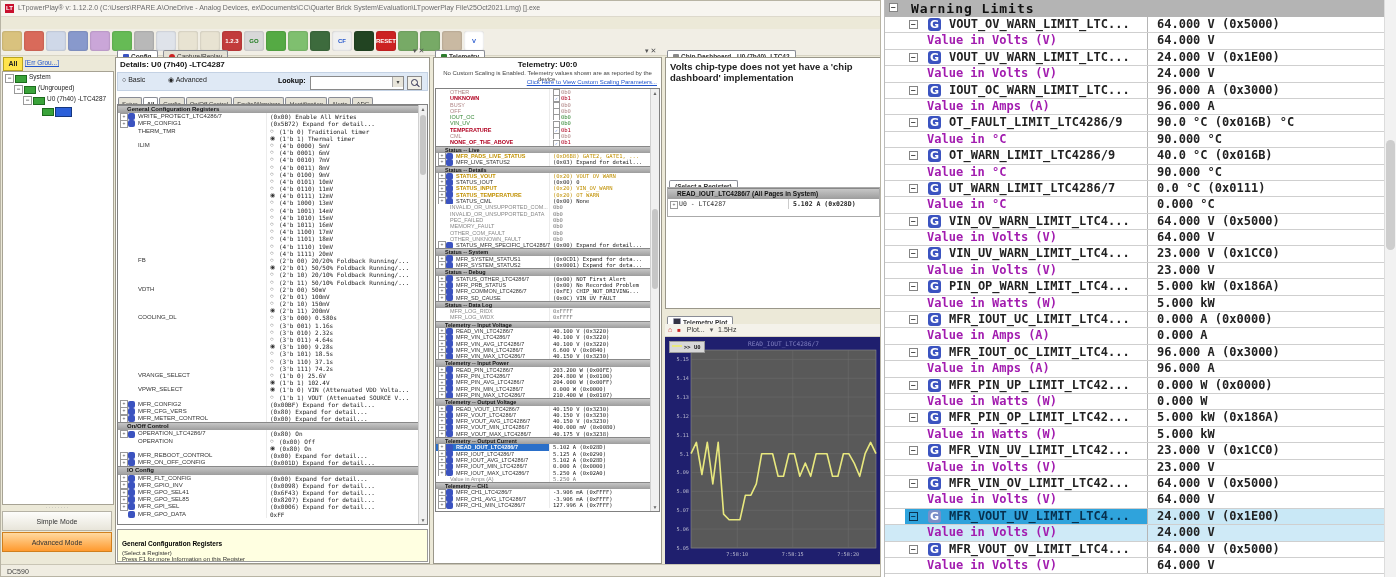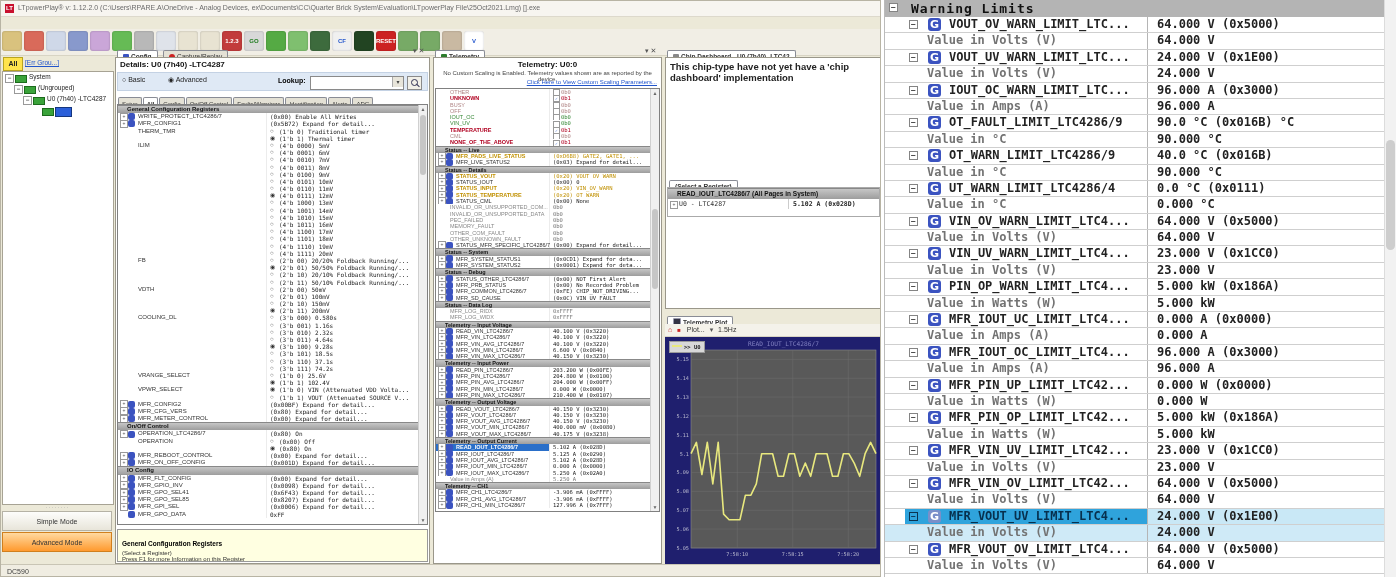--- a/index.html
+++ b/index.html
@@ -73,21 +73,21 @@
   #warn{position:absolute;left:884px;top:0;width:512px;height:577px;background:#fff;border-left:1px solid #bbb;box-sizing:border-box;}
   .whead{position:relative;height:17px;background:#b4b4b4;border-bottom:1px solid #8e8e8e;}
   .whead .wexp{top:3px;left:4px;}
   .wheadtxt{position:absolute;left:26px;top:1px;font:700 13px/15px "DejaVu Sans Mono",monospace;color:#111;letter-spacing:1px;}
   .wrows{position:absolute;left:0;right:11px;top:17px;bottom:0;overflow:hidden;}
   .wrow{position:relative;height:15.4px;border-bottom:1px solid #cfcfcf;background:#fff;}
   .wsep{position:absolute;left:262px;top:0;bottom:0;width:1px;background:#b5b5b5;}
   .wexp{position:absolute;left:24px;top:3px;width:9px;height:9px;border:1px solid #848484;background:#fff;font:700 8px/8px "DejaVu Sans Mono",monospace;text-align:center;color:#444;box-sizing:border-box;}
   .wg{position:absolute;left:43px;top:1px;width:13px;height:13px;background:#3b53c0;border-radius:3px;color:#fff;font:700 11px/13px "DejaVu Sans",sans-serif;text-align:center;}
   .wname{position:absolute;left:64px;top:0;font:700 12px/15px "DejaVu Sans Mono",monospace;color:#222;white-space:nowrap;}
-  .wsubname{position:absolute;left:42px;top:0;font:700 12px/15px "DejaVu Sans Mono",monospace;color:#737373;white-space:nowrap;}
+  .wsubname{position:absolute;left:42px;top:0;font:700 12px/15px "DejaVu Sans Mono",monospace;color:#a21caf;white-space:nowrap;}
   .wval{position:absolute;left:272px;top:0;font:700 12px/15px "DejaVu Sans Mono",monospace;color:#222;white-space:nowrap;}
   .whl{position:absolute;left:20px;width:242px;top:0;bottom:0;background:#2fa3dc;}
   .whlv{position:absolute;left:263px;right:0;top:0;bottom:0;background:#c9e8f6;}
   .wsubsel{background:#cfeaf7;}
   .wscroll{position:absolute;right:0;top:0;width:11px;bottom:0;background:#f2f2f2;border-left:1px solid #dcdcdc;}
   .wthumb{position:absolute;left:1px;right:1px;top:140px;height:110px;background:#cdcdcd;border-radius:5px;}
 </style>
 </head>
 <body>
 
@@ -881,21 +881,21 @@
         <span class="arr" style="top:0;">▲</span>
           <span class="arr" style="bottom:0;">▼</span>
         <span class="thumb" style="top:120px;height:80px;"></span>
       </div>
     </div>
 
     <div class="tabrow" style="left:666px;top:44px;width:212px;">
       <span class="tab active" style="max-width:196px;overflow:hidden;"><span class="tabicon" style="background:#888;"></span><span>Chip Dashboard - U0 (7h40) -LTC42</span></span>
     </div>
     <div class="panelbody" style="left:664px;top:56px;width:217px;height:252px;"></div>
-    <div class="dashmsg" style="left:669px;top:60px;width:204px;">This chip-type have not yet have a 'chip dashboard' implementation</div>
+    <div class="dashmsg" style="left:669px;top:60px;width:204px;">Volts chip-type does not yet have a 'chip dashboard' implementation</div>
     <div class="tabrow" style="left:668px;top:174px;width:210px;">
       <span class="tab active">(Select a Register)</span>
     </div>
     <div class="grid" style="left:666px;top:186px;width:213px;height:30px;border-color:#aaa;">
       <div class="grow gsec" style="height:10px;font-size:6.5px;line-height:10px;">
         <span style="font-family:Liberation Sans, sans-serif;">READ_IOUT_LTC4286/7 (All Pages in System)</span>
       </div>
       <div class="grow" style="height:10px;">
         <span class="gexp" style="left:2px;top:2px;font-size:5px;line-height:5px;">+</span>
         <span class="gname" style="left:11px;top:1px;font:6.5px 'DejaVu Sans Mono',monospace;text-align:center;">U0 - LTC4287</span>
@@ -1015,21 +1015,21 @@
           <span class="wval">40.0 °C (0x016B)</span>
         </div>
         <div class="wrow">
           <span class="wsubname">Value in °C</span>
           <span class="wsep"></span>
           <span class="wval">90.000 °C</span>
         </div>
         <div class="wrow">
           <span class="wexp">−</span>
           <span class="wg">G</span>
-          <span class="wname">UT_WARN_LIMIT_LTC4286/4</span>
+          <span class="wname">UT_WARN_LIMIT_LTC4286/7</span>
           <span class="wsep"></span>
           <span class="wval">0.0 °C (0x0111)</span>
         </div>
         <div class="wrow">
           <span class="wsubname">Value in °C</span>
           <span class="wsep"></span>
           <span class="wval">0.000 °C</span>
         </div>
         <div class="wrow">
           <span class="wexp">−</span>

